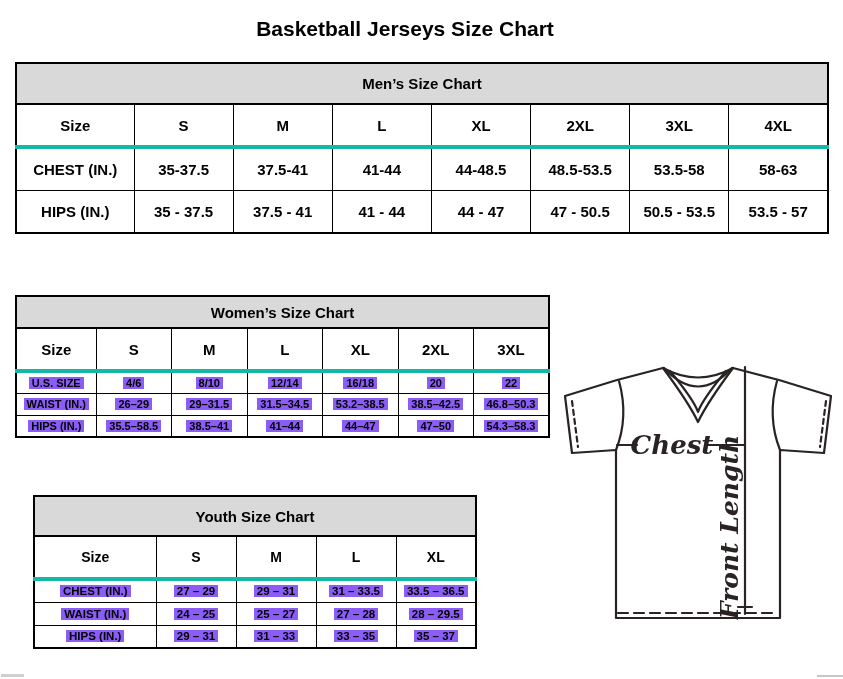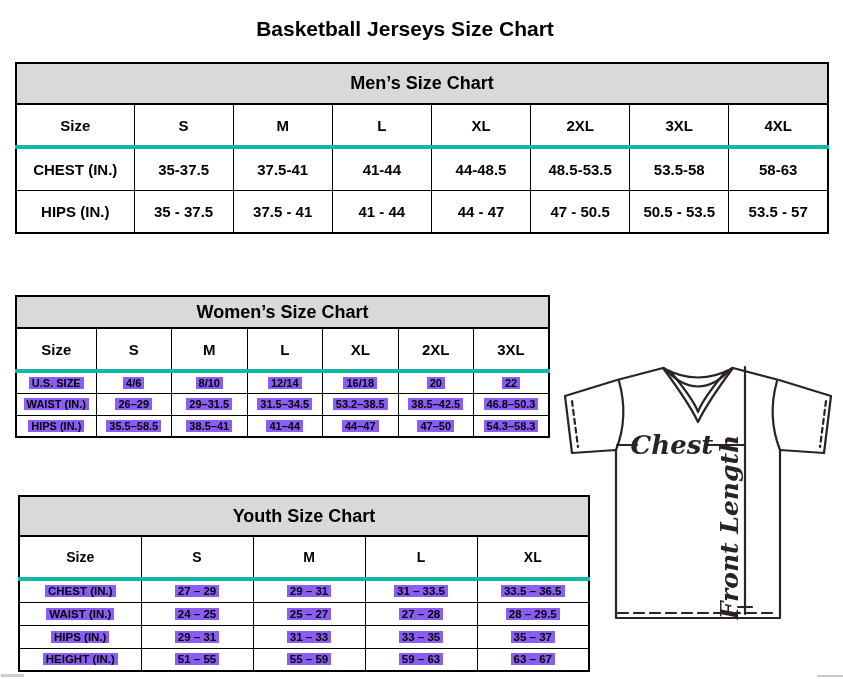--- a/index.html
+++ b/index.html
@@ -12,42 +12,42 @@
     text-align:center;font-size:21px;font-weight:bold;letter-spacing:0px;
   }
   table{
     position:absolute;border-collapse:collapse;table-layout:fixed;
     border:2px solid #000;
   }
   td{
     border:1px solid #000;text-align:center;vertical-align:middle;
     font-weight:bold;padding:0;overflow:hidden;white-space:nowrap;
   }
-  .tbl-title td{background:#d9d9d9;border-bottom:2px solid #000;font-size:18px;}
+  .tbl-title td{background:#d9d9d9;border-bottom:2px solid #000;font-size:15px;}
   .size-row td{border-bottom:4px solid #14b8a6;}
 
   
   #mens{left:15px;top:62px;width:814px;}
   #mens .tbl-title{height:41px;}
   #mens .size-row{height:43px;}
   #mens .size-row td{font-size:15px;}
   #mens .data-row{height:43px;}
   #mens .data-row td{font-size:15px;}
   #mens .lbl{font-size:14px;}
 
   
   #womens{left:15px;top:295px;width:535px;}
   #womens .tbl-title{height:32px;}
   #womens .size-row{height:43px;}
   #womens .size-row td{font-size:15px;}
   #womens .data-row{height:22px;}
   #womens .data-row td{font-size:11px;}
 
   
-  #youth{left:18px;top:495px;width:572px;}
+  #youth{left:33px;top:495px;width:444px;}
   #youth .tbl-title{height:40px;}
   #youth .size-row{height:43px;}
   #youth .size-row td{font-size:14px;}
   #youth .data-row{height:23px;}
   #youth .data-row td{font-size:11.5px;}
 
   .hl{background:#8b5cf6;padding:0 3px;}
 
   
   .jersey{position:absolute;left:555px;top:355px;width:288px;height:270px;}
@@ -202,27 +202,20 @@
         <td><span class="hl">27 – 28</span></td>
         <td><span class="hl">28 – 29.5</span></td>
       </tr>
       <tr class="data-row">
         <td><span class="hl">HIPS (IN.)</span></td>
         <td><span class="hl">29 – 31</span></td>
         <td><span class="hl">31 – 33</span></td>
         <td><span class="hl">33 – 35</span></td>
         <td><span class="hl">35 – 37</span></td>
       </tr>
-      <tr class="data-row">
-        <td><span class="hl">HEIGHT (IN.)</span></td>
-        <td><span class="hl">51 – 55</span></td>
-        <td><span class="hl">55 – 59</span></td>
-        <td><span class="hl">59 – 63</span></td>
-        <td><span class="hl">63 – 67</span></td>
-      </tr>
     </tbody>
   </table>
 
   <svg class="jersey" viewBox="0 0 288 270" xmlns="http://www.w3.org/2000/svg">
     <g fill="none" stroke="#292323" stroke-width="2.2" stroke-linejoin="round" stroke-linecap="round">
 
       <path d="M108,13 L62,25 L10,41 L17,98 L61,95 L61,263 L225,263 L225,95 L269,98 L276,41 L224,25 L178,13"></path>
 
       <path d="M108,13 Q143,32 178,13"></path>
       <path d="M109,13 Q143,50 177,13"></path>

